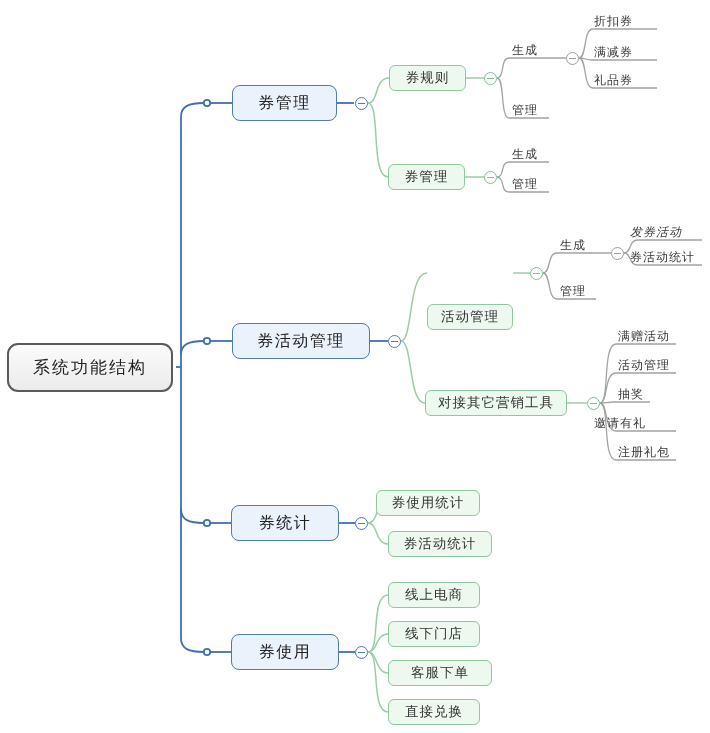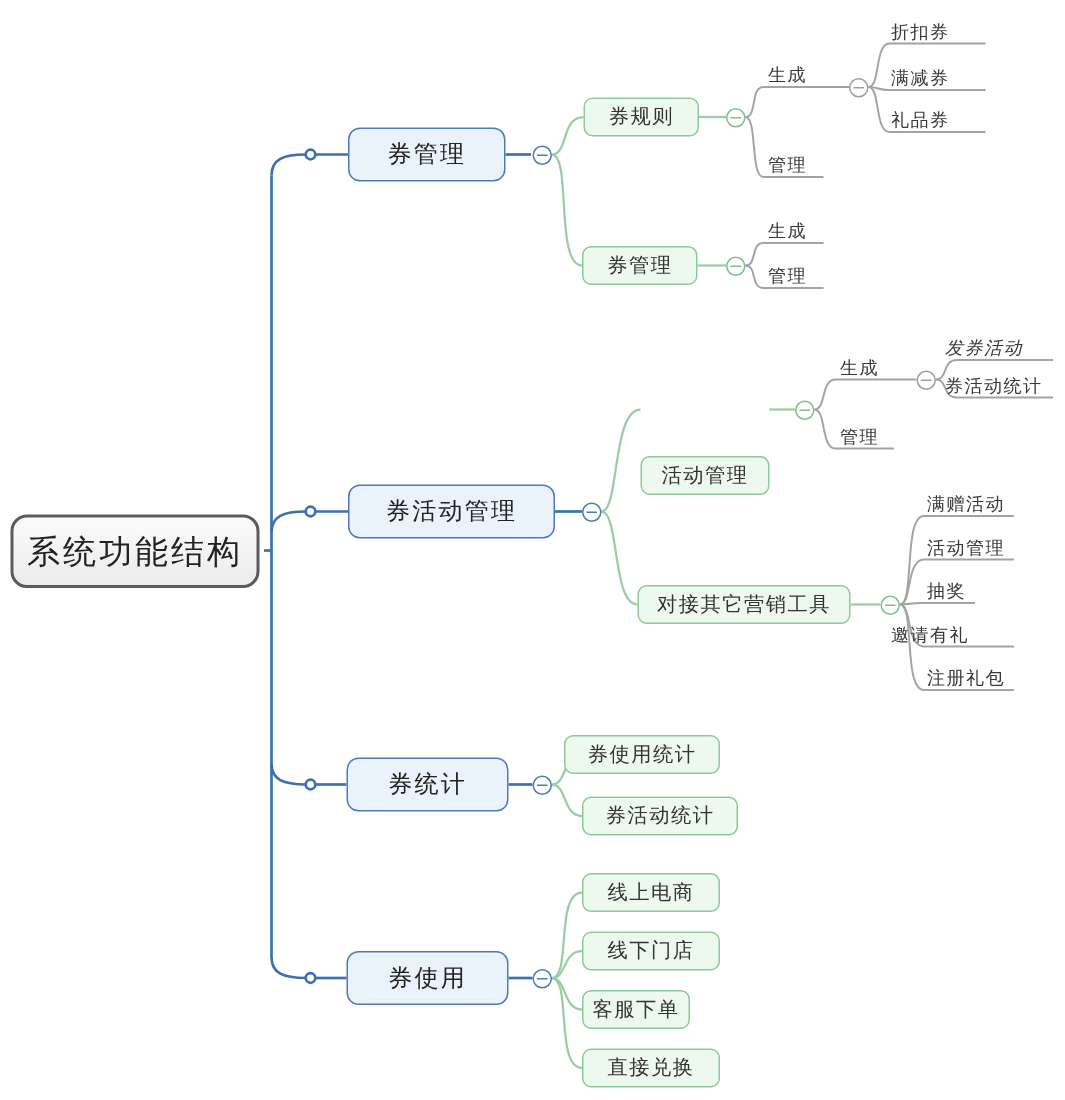--- a/index.html
+++ b/index.html
@@ -9,21 +9,21 @@
   }
   #wires{position:absolute;left:0;top:0;z-index:1;}
   .node{
     position:absolute;z-index:2;box-sizing:border-box;
     display:flex;align-items:center;justify-content:center;
     white-space:nowrap;
   }
   .root-node{
     border:2px solid #5b5b5e;border-radius:11px;
     background:linear-gradient(180deg,#fbfbfb,#ebebeb);
-    font-size:22px;color:#222;letter-spacing:2px;
+    font-size:17px;color:#222;letter-spacing:2px;
   }
   .l1-node{
     border:1.6px solid #4e7ab5;border-radius:8px;
     background:#eaf2fb;
     font-size:16px;color:#222;letter-spacing:1.5px;
   }
   .l2-node{
     border:1.4px solid #8dc99d;border-radius:6px;
     background:#edf8ef;
     font-size:13.5px;color:#333;letter-spacing:1px;
@@ -115,21 +115,21 @@
   <div class="node l1-node" style="left:231px;top:634px;width:108px;height:36px;">券使用</div>
 
   <div class="node l2-node" style="left:389px;top:65px;width:77px;height:26px;">券规则</div>
   <div class="node l2-node" style="left:388px;top:164px;width:77px;height:26px;">券管理</div>
   <div class="node l2-node" style="left:427px;top:260px;width:86px;height:26px;margin-top:44px;">活动管理</div>
   <div class="node l2-node" style="left:425px;top:390px;width:142px;height:26px;">对接其它营销工具</div>
   <div class="node l2-node" style="left:376px;top:490px;width:104px;height:26px;">券使用统计</div>
   <div class="node l2-node" style="left:388px;top:531px;width:104px;height:26px;">券活动统计</div>
   <div class="node l2-node" style="left:388px;top:582px;width:92px;height:26px;">线上电商</div>
   <div class="node l2-node" style="left:388px;top:621px;width:92px;height:26px;">线下门店</div>
-  <div class="node l2-node" style="left:388px;top:660px;width:72px;height:26px;">客服下单</div>
+  <div class="node l2-node" style="left:388px;top:660px;width:104px;height:26px;">客服下单</div>
   <div class="node l2-node" style="left:388px;top:699px;width:92px;height:26px;">直接兑换</div>
 
   <div class="text-node" style="left:512px;top:42px;">生成</div>
   <div class="text-node" style="left:512px;top:102px;">管理</div>
   <div class="text-node" style="left:594px;top:13px;">折扣券</div>
   <div class="text-node" style="left:594px;top:44px;">满减券</div>
   <div class="text-node" style="left:594px;top:72px;">礼品券</div>
   <div class="text-node" style="left:512px;top:146px;">生成</div>
   <div class="text-node" style="left:512px;top:176px;">管理</div>
   <div class="text-node" style="left:560px;top:237px;">生成</div>

